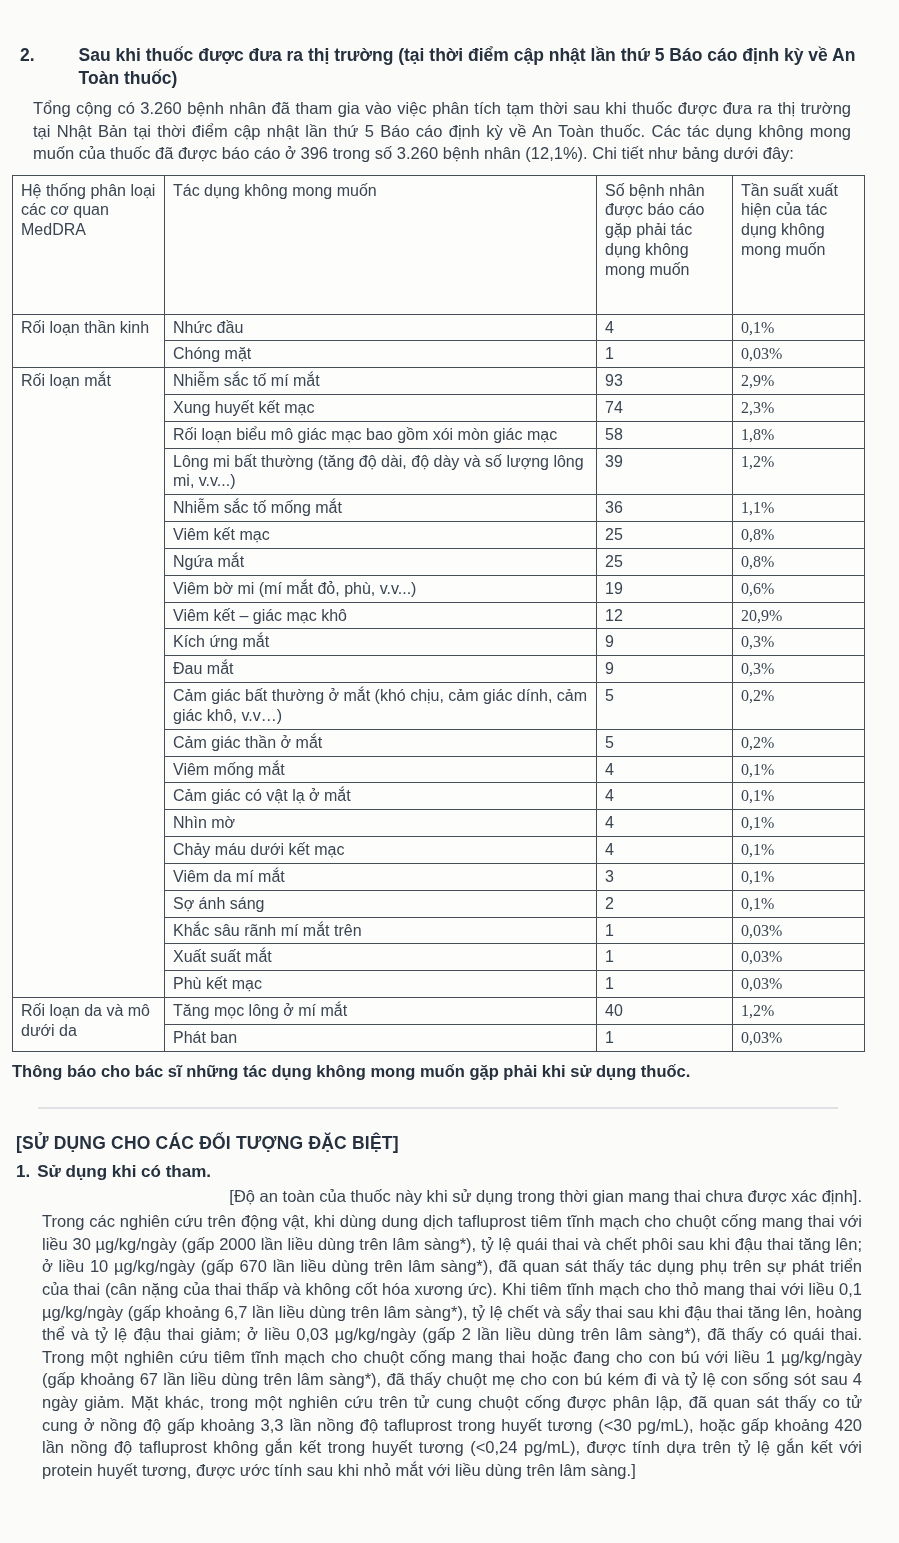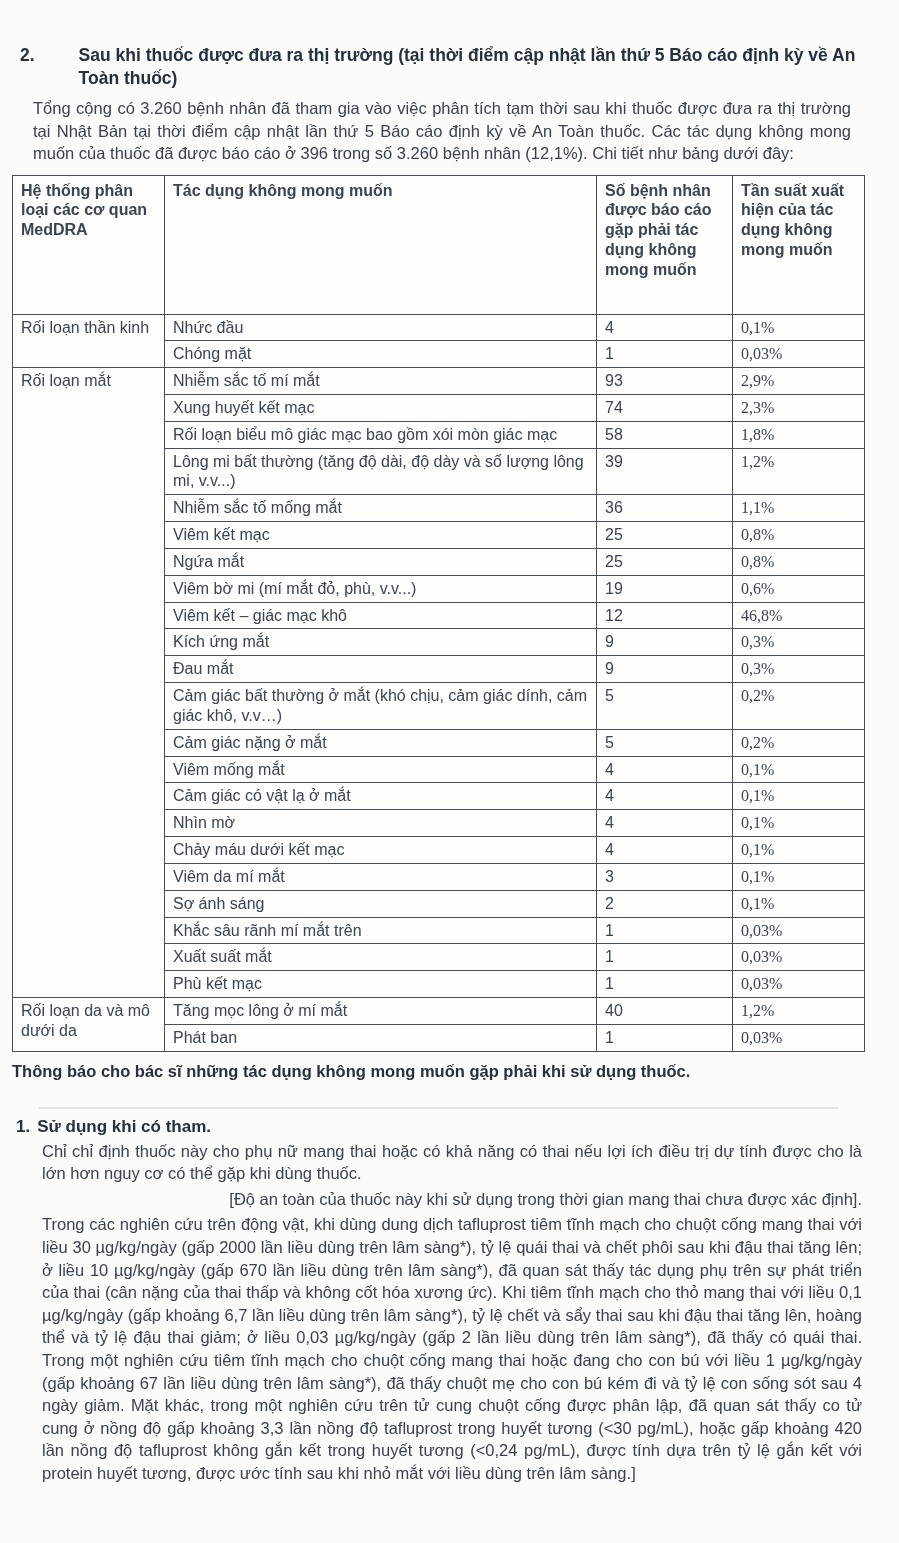--- a/index.html
+++ b/index.html
@@ -24,21 +24,21 @@
   table.adverse col.c1{width:152px;}
   table.adverse col.c2{width:432px;}
   table.adverse col.c3{width:136px;}
   table.adverse col.c4{width:132px;}
   table.adverse th, table.adverse td{
     border:1.4px solid #474e58;
     font-size:16px;line-height:1.24;color:#3a4551;
     padding:3px 8px;vertical-align:top;text-align:left;
     overflow:hidden;
   }
-  table.adverse th{font-weight:bold;height:130px;padding-top:5px;}
+  table.adverse th{font-weight:normal;height:130px;padding-top:5px;}
   td.sys{vertical-align:top;padding-top:4px;}
   td.cnt{text-align:right;padding-right:26px;}
   td.rate{text-align:right;padding-right:13px;font-family:Liberation Serif, serif;}
 
   .notice{margin:10px 0 4px -8px;font-weight:bold;color:#26313f;font-size:16.5px;}
 
   .divider{margin:26px 0 0 18px;width:800px;height:2px;background:#d9dbde;opacity:.8;}
 
   .special-heading{margin:24px 0 0 -4px;font-weight:bold;color:#26313f;font-size:17.5px;letter-spacing:.2px;}
 
@@ -123,39 +123,39 @@
           <td class="rate">0,8%</td>
         </tr>
         <tr>
           <td class="eff">Viêm bờ mi (mí mắt đỏ, phù, v.v...)</td>
           <td class="cnt">19</td>
           <td class="rate">0,6%</td>
         </tr>
         <tr>
           <td class="eff">Viêm kết – giác mạc khô</td>
           <td class="cnt">12</td>
-          <td class="rate">46,8%</td>
+          <td class="rate">20,9%</td>
         </tr>
         <tr>
           <td class="eff">Kích ứng mắt</td>
           <td class="cnt">9</td>
           <td class="rate">0,3%</td>
         </tr>
         <tr>
           <td class="eff">Đau mắt</td>
           <td class="cnt">9</td>
           <td class="rate">0,3%</td>
         </tr>
         <tr>
           <td class="eff">Cảm giác bất thường ở mắt (khó chịu, cảm giác dính, cảm giác khô, v.v…)</td>
           <td class="cnt">5</td>
           <td class="rate">0,2%</td>
         </tr>
         <tr>
-          <td class="eff">Cảm giác nặng ở mắt</td>
+          <td class="eff">Cảm giác thần ở mắt</td>
           <td class="cnt">5</td>
           <td class="rate">0,2%</td>
         </tr>
         <tr>
           <td class="eff">Viêm mống mắt</td>
           <td class="cnt">4</td>
           <td class="rate">0,1%</td>
         </tr>
         <tr>
           <td class="eff">Cảm giác có vật lạ ở mắt</td>
@@ -208,22 +208,22 @@
           <td class="cnt">1</td>
           <td class="rate">0,03%</td>
         </tr>
       </tbody>
   </table>
 
   <p class="notice">Thông báo cho bác sĩ những tác dụng không mong muốn gặp phải khi sử dụng thuốc.</p>
 
   <div class="divider"></div>
 
+  <div class="special-heading">[SỬ DỤNG CHO CÁC ĐỐI TƯỢNG ĐẶC BIỆT]</div>
 
   <div class="sub-head">
     <span class="num">1.</span>
     <span>Sử dụng khi có tham.</span>
   </div>
-  <p class="body-par">Chỉ chỉ định thuốc này cho phụ nữ mang thai hoặc có khả năng có thai nếu lợi ích điều trị dự tính được cho là lớn hơn nguy cơ có thể gặp khi dùng thuốc.</p>
   <p class="body-par bracket">[Độ an toàn của thuốc này khi sử dụng trong thời gian mang thai chưa được xác định].</p>
   <p class="body-par">Trong các nghiên cứu trên động vật, khi dùng dung dịch tafluprost tiêm tĩnh mạch cho chuột cống mang thai với liều 30 µg/kg/ngày (gấp 2000 lần liều dùng trên lâm sàng*), tỷ lệ quái thai và chết phôi sau khi đậu thai tăng lên; ở liều 10 µg/kg/ngày (gấp 670 lần liều dùng trên lâm sàng*), đã quan sát thấy tác dụng phụ trên sự phát triển của thai (cân nặng của thai thấp và không cốt hóa xương ức). Khi tiêm tĩnh mạch cho thỏ mang thai với liều 0,1 µg/kg/ngày (gấp khoảng 6,7 lần liều dùng trên lâm sàng*), tỷ lệ chết và sẩy thai sau khi đậu thai tăng lên, hoàng thể và tỷ lệ đậu thai giảm; ở liều 0,03 µg/kg/ngày (gấp 2 lần liều dùng trên lâm sàng*), đã thấy có quái thai. Trong một nghiên cứu tiêm tĩnh mạch cho chuột cống mang thai hoặc đang cho con bú với liều 1 µg/kg/ngày (gấp khoảng 67 lần liều dùng trên lâm sàng*), đã thấy chuột mẹ cho con bú kém đi và tỷ lệ con sống sót sau 4 ngày giảm. Mặt khác, trong một nghiên cứu trên tử cung chuột cống được phân lập, đã quan sát thấy co tử cung ở nồng độ gấp khoảng 3,3 lần nồng độ tafluprost trong huyết tương (&lt;30 pg/mL), hoặc gấp khoảng 420 lần nồng độ tafluprost không gắn kết trong huyết tương (&lt;0,24 pg/mL), được tính dựa trên tỷ lệ gắn kết với protein huyết tương, được ước tính sau khi nhỏ mắt với liều dùng trên lâm sàng.]</p>
 
 </div>
 
 </body></html>

